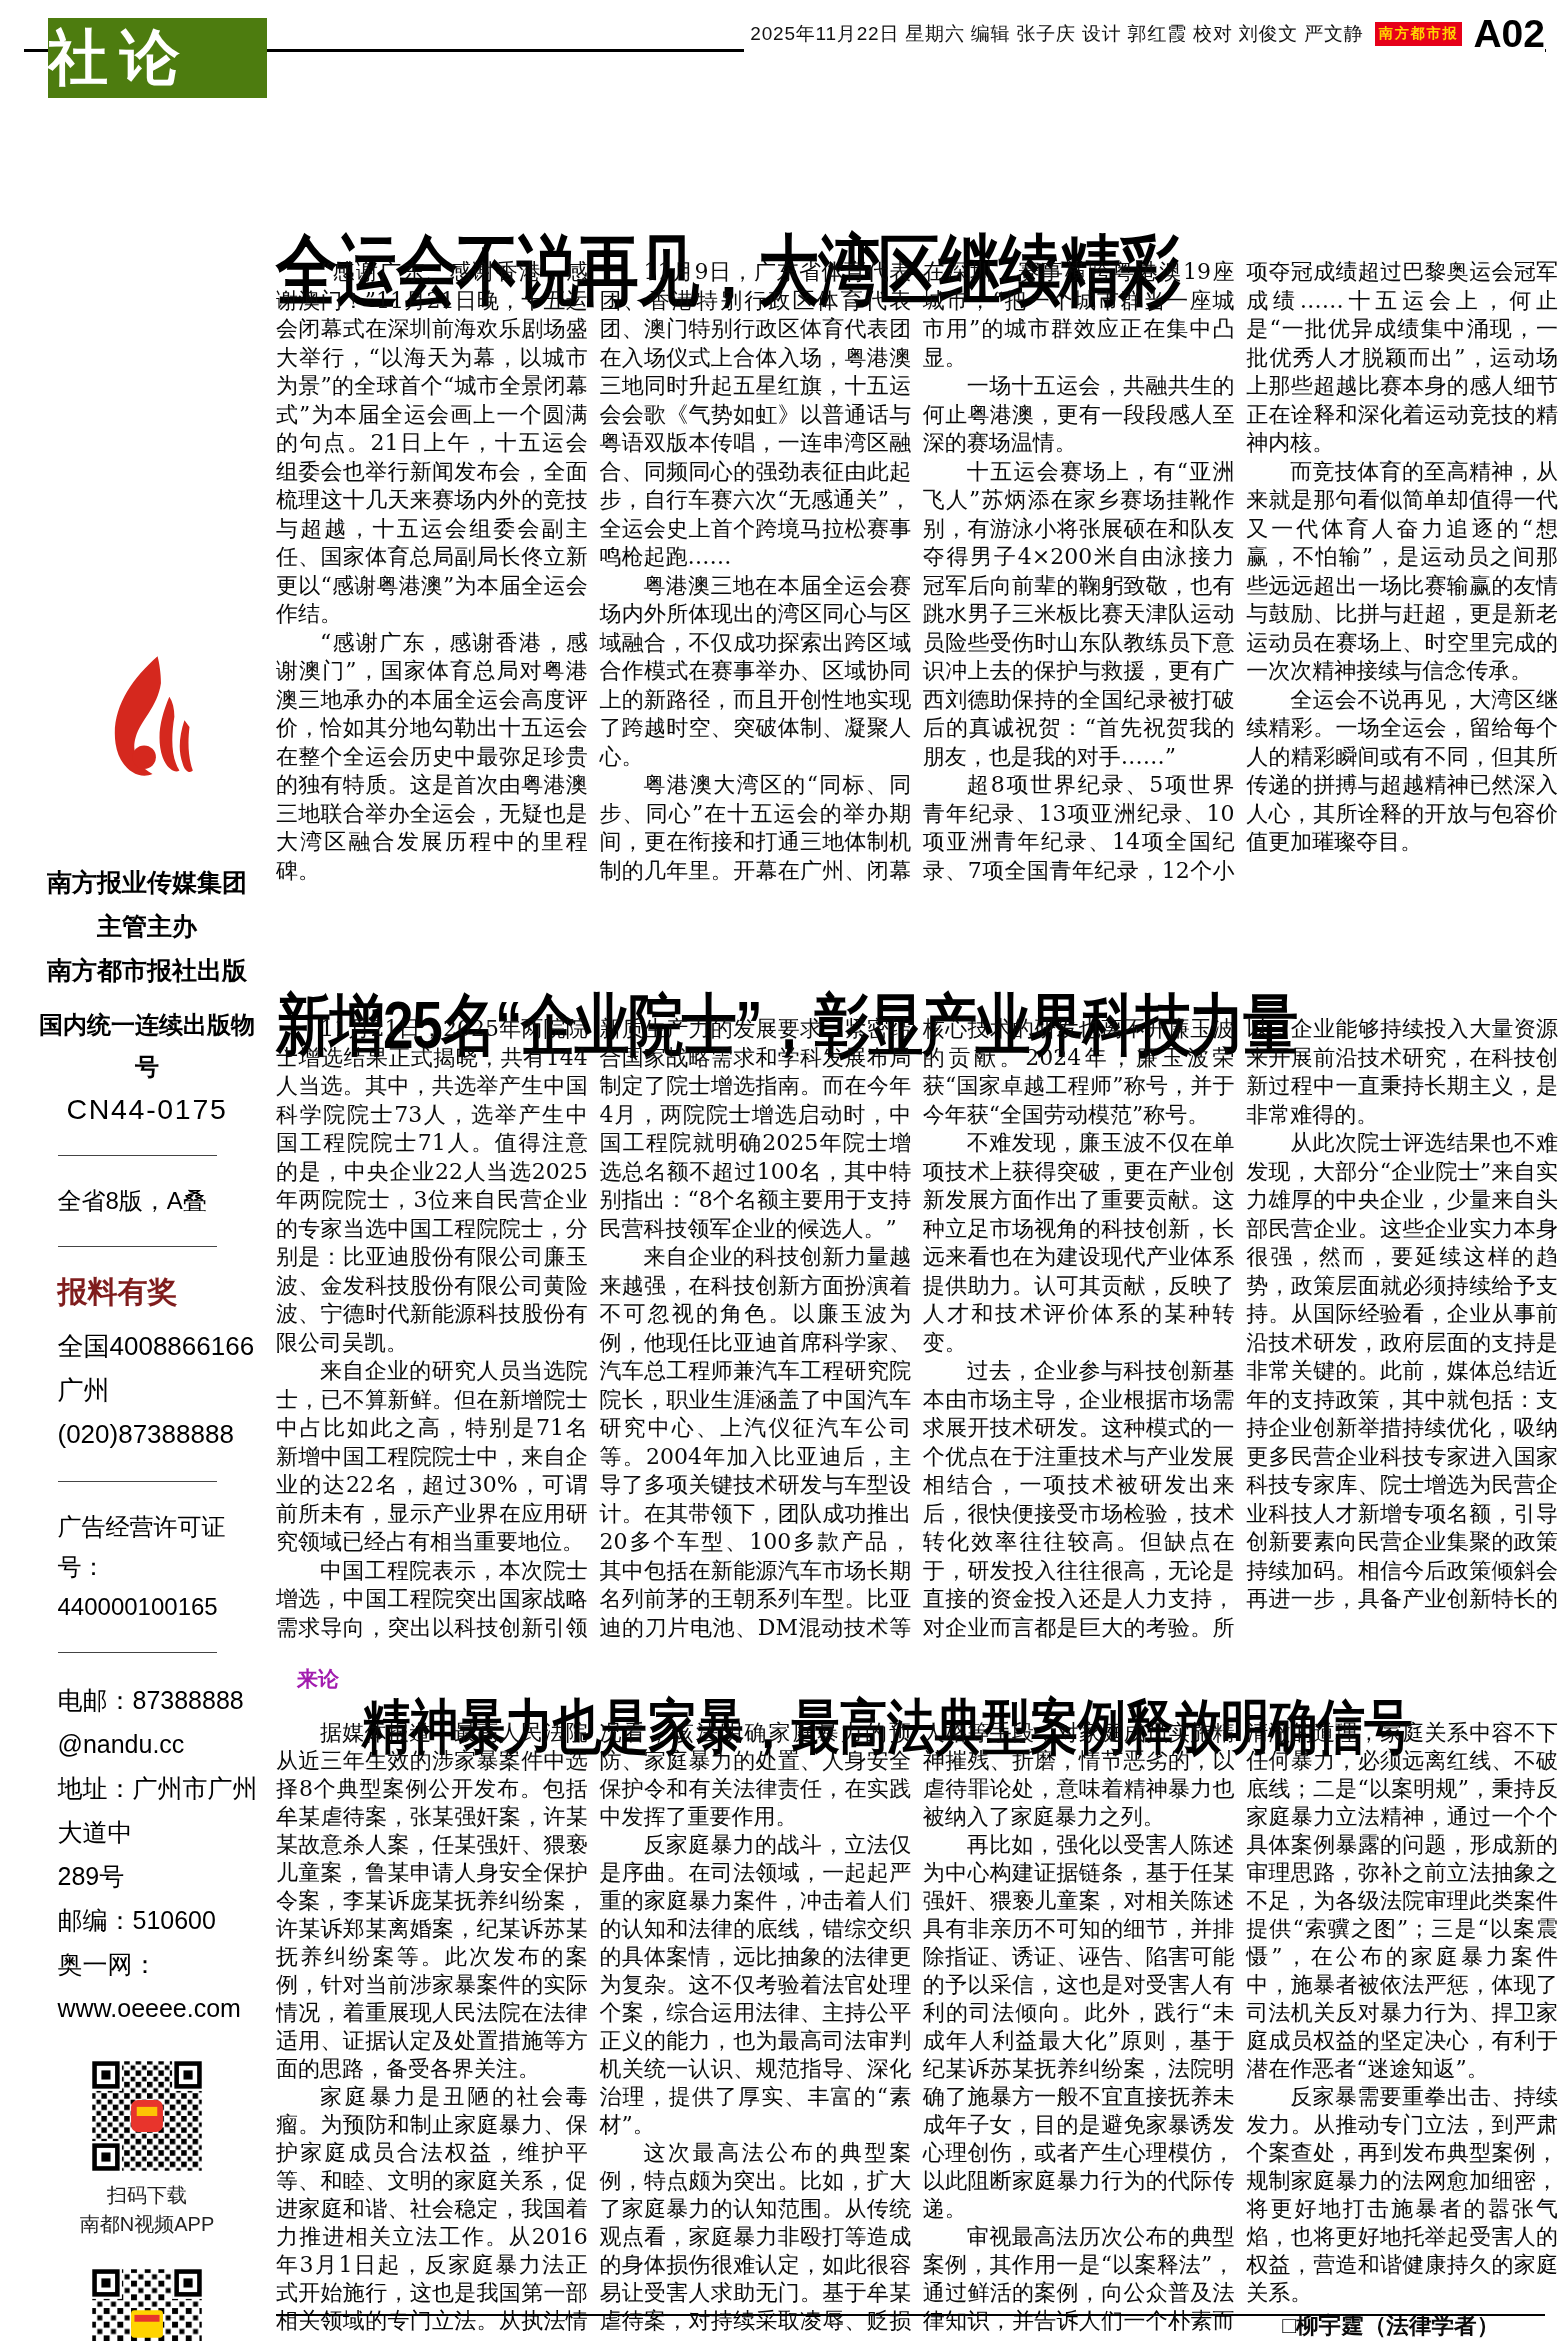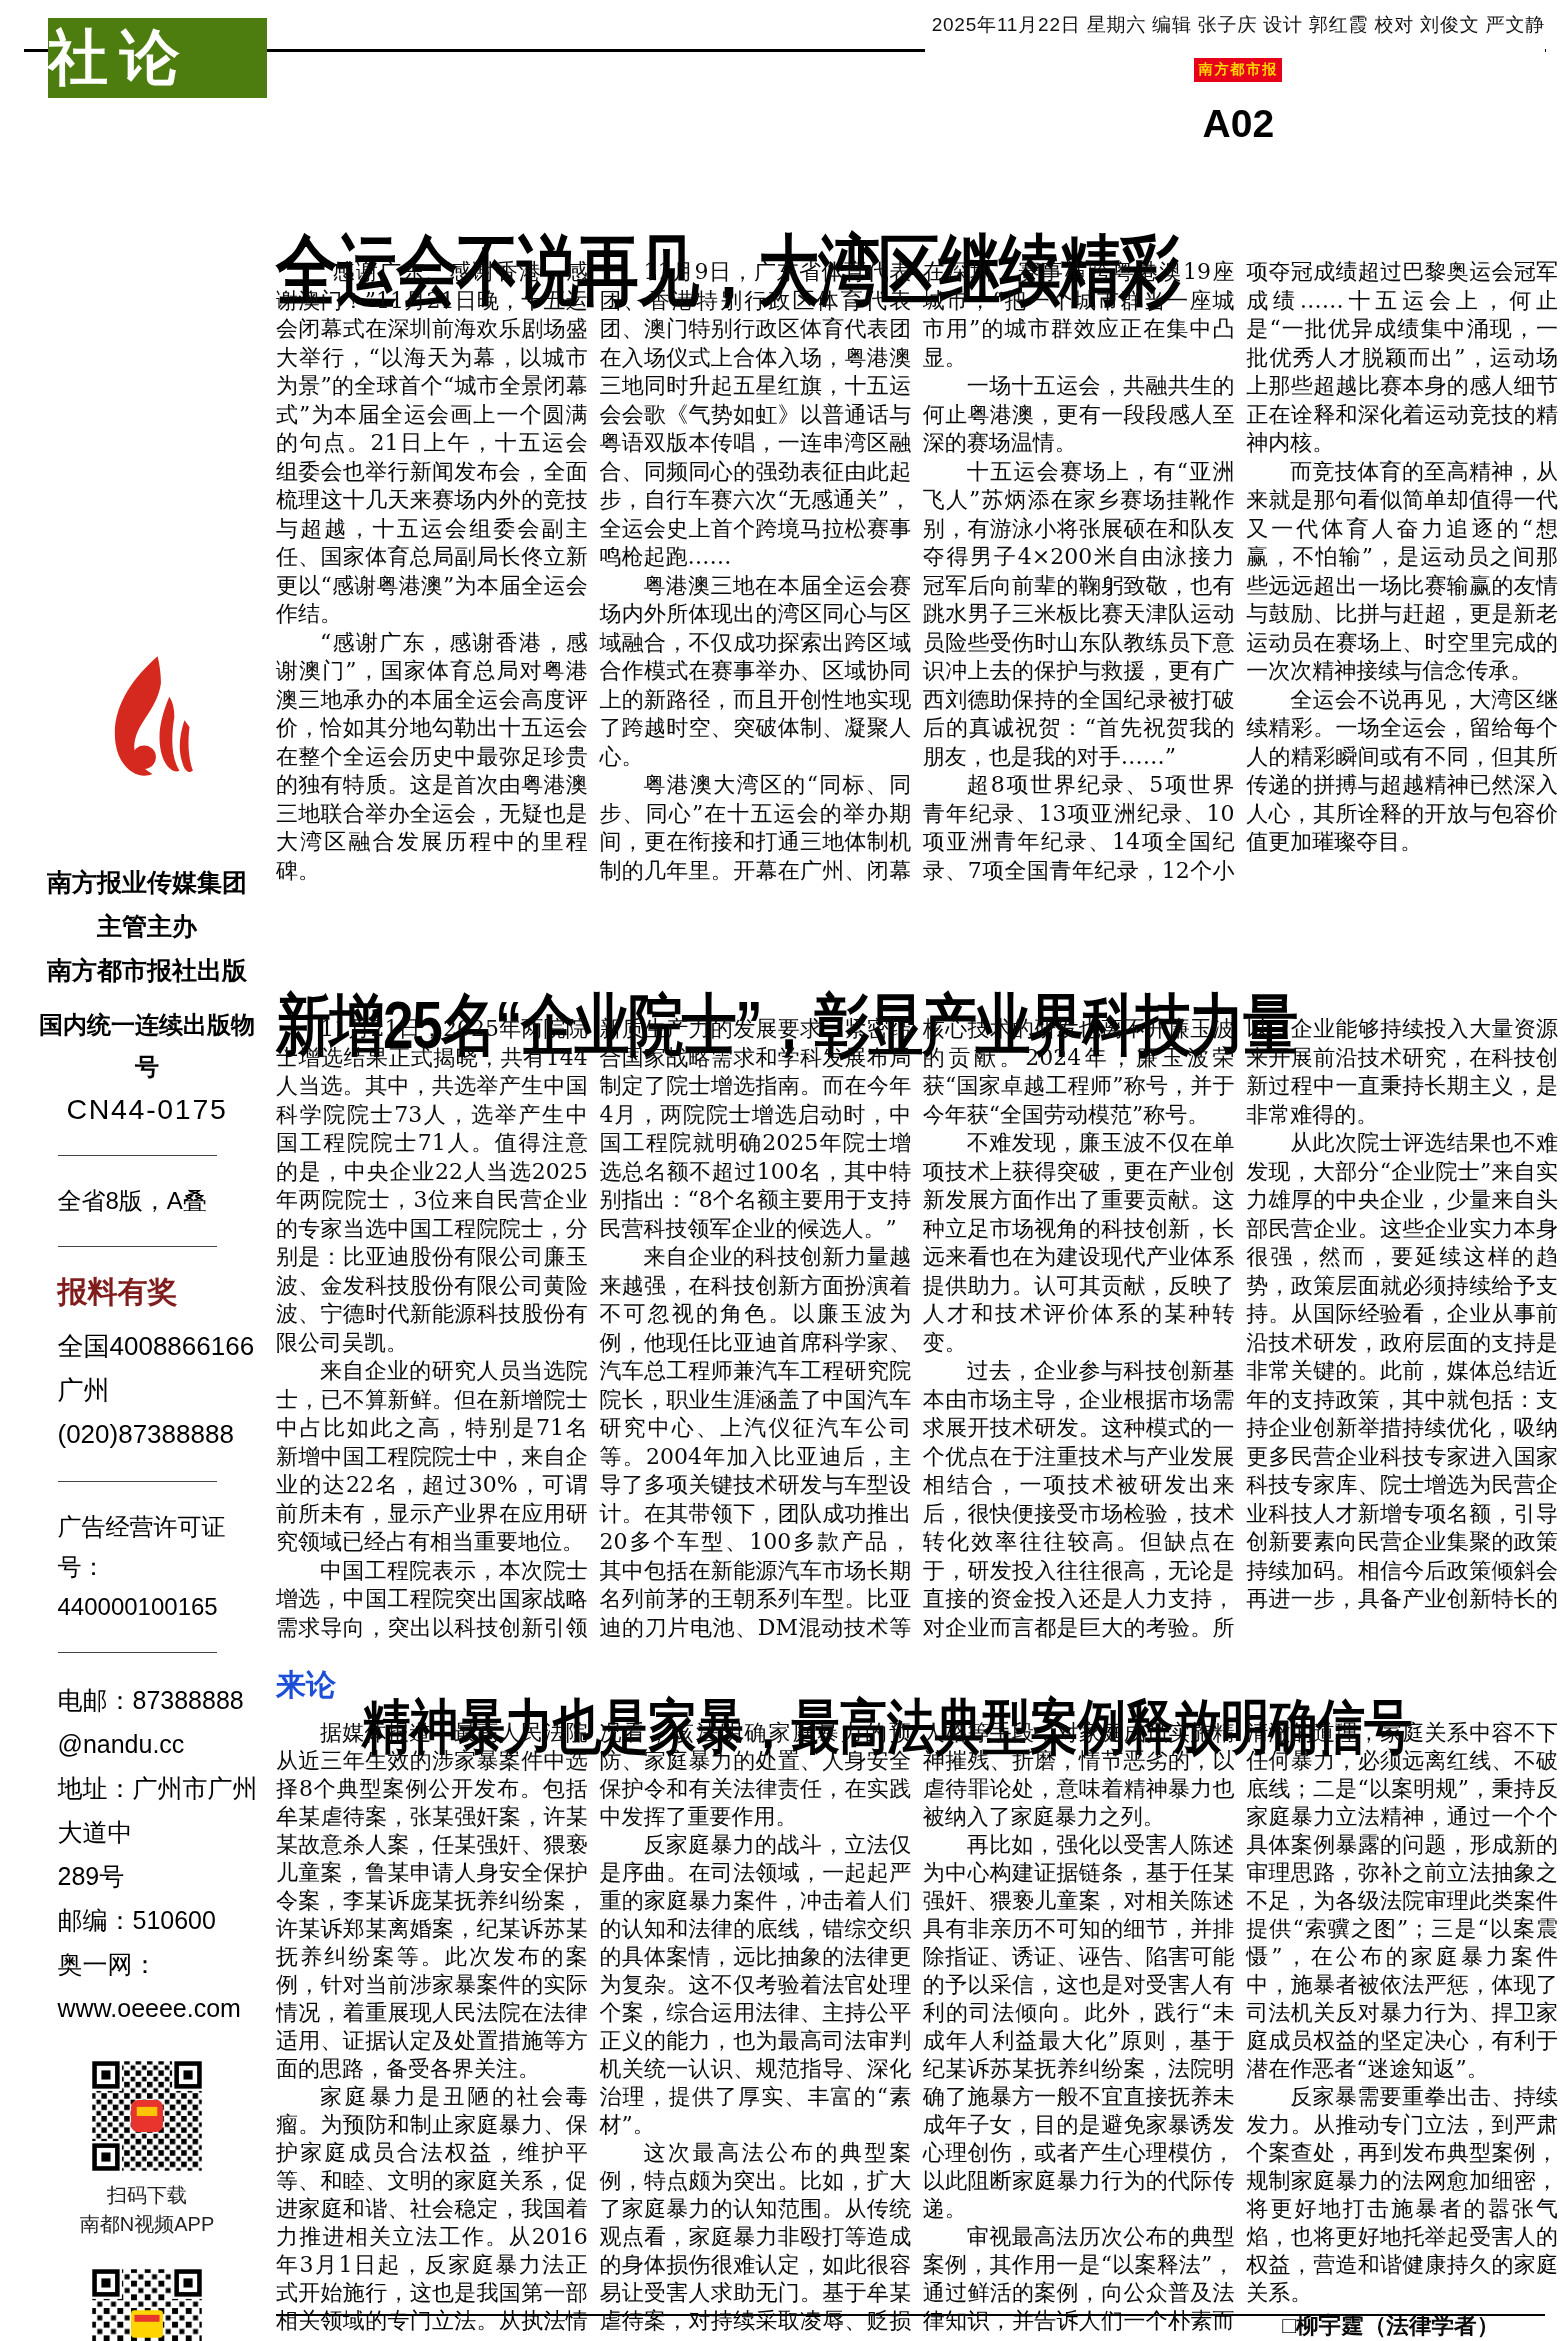--- a/index.html
+++ b/index.html
@@ -4,21 +4,21 @@
 <style>
   html,body{margin:0;padding:0;}
   body{width:1560px;height:2342px;position:relative;background:#ffffff;
        font-family:"DejaVu Serif","Liberation Serif",serif;color:#000;}
   .abs{position:absolute;}
   
   .head-rule{top:49px;left:23.5px;width:1522px;height:2.5px;background:#000;}
   .badge{top:18.4px;left:48px;width:219px;height:80px;background:#4d7c0f;color:#fff;
          font-family:"Liberation Sans",sans-serif;font-weight:900;font-size:60px;
          line-height:80px;text-align:left;letter-spacing:11.7px;z-index:2;}
-  .head-right{top:11.7px;right:15px;height:44px;display:flex;align-items:center;gap:20px;z-index:2;background:#fff;padding-left:6.7px;flex-direction:column;}
+  .head-right{top:11.7px;right:15px;height:44px;display:flex;align-items:center;gap:11px;z-index:2;background:#fff;padding-left:6.7px;}
   .dateline{font-family:"Liberation Sans",sans-serif;font-size:19px;color:#111;letter-spacing:0.8px;}
   .masthead{background:#e60019;color:#ffd400;font-family:"Liberation Sans",sans-serif;
             font-weight:900;font-size:14.2px;padding:2.5px 4.2px;letter-spacing:1.7px;}
   .pageno{font-family:"Liberation Sans",sans-serif;font-weight:900;font-size:39px;}
   
   .sidebar{top:653px;left:34px;width:226px;font-family:"Liberation Sans",sans-serif;}
   .flame{display:block;margin:0 auto 39px auto;}
   .pub{font-weight:bold;font-size:25px;line-height:44px;text-align:center;}
   .issn-label{font-weight:bold;font-size:24px;line-height:42px;text-align:center;margin-top:11.7px;}
   .issn{font-weight:normal;font-size:28.5px;line-height:42px;text-align:center;letter-spacing:1.7px;}
@@ -28,22 +28,22 @@
   .phones{font-size:26px;line-height:44px;margin-left:23.5px;}
   .contact{font-size:25px;line-height:44px;margin-left:23.5px;}
   .qr{display:block;margin:28.5px auto 8.4px auto;}
   .qr-cap{font-size:20px;line-height:28.5px;text-align:center;color:#222;}
   
   .hl{font-family:"Liberation Sans",sans-serif;font-weight:900;color:#000;white-space:nowrap;
       transform-origin:left top;}
   .hl1{top:168px;left:276px;font-size:77px;transform:scaleX(0.80);letter-spacing:-1.7px;}
   .hl2{top:935px;left:276px;font-size:67px;transform:scaleX(0.82);letter-spacing:-1.7px;}
   .hl3{top:1648px;left:362px;font-size:59px;transform:scaleX(0.82);letter-spacing:-0.8px;}
-  .a3-label{top:1665px;left:276px;font-family:"Liberation Sans",sans-serif;font-weight:bold;
-            font-size:30px;color:#1d4ed8;}
+  .a3-label{top:1665px;left:297px;font-family:"Liberation Sans",sans-serif;font-weight:bold;
+            font-size:21px;color:#a21caf;}
   .body-cols{column-gap:11.7px;column-count:4;text-align:justify;overflow:hidden;
              font-size:22px;color:#0a0a0a;}
   .body1{top:258px;left:276px;width:1282px;height:675px;line-height:28.5px;}
   .body2{top:1015px;left:276px;width:1282px;height:645px;line-height:28.5px;}
   .body3{top:1719px;left:276px;width:1282px;height:627px;line-height:28px;}
   .body-cols p{margin:0;text-indent:2em;}
   .byline{font-family:"Liberation Sans",sans-serif;font-weight:bold;text-indent:0 !important;
           margin-top:5px !important;font-size:22.6px;padding-left:36px;}
   .bottom-rule{top:2314px;left:276px;width:1269px;height:1.7px;background:#000;}
 </style>

